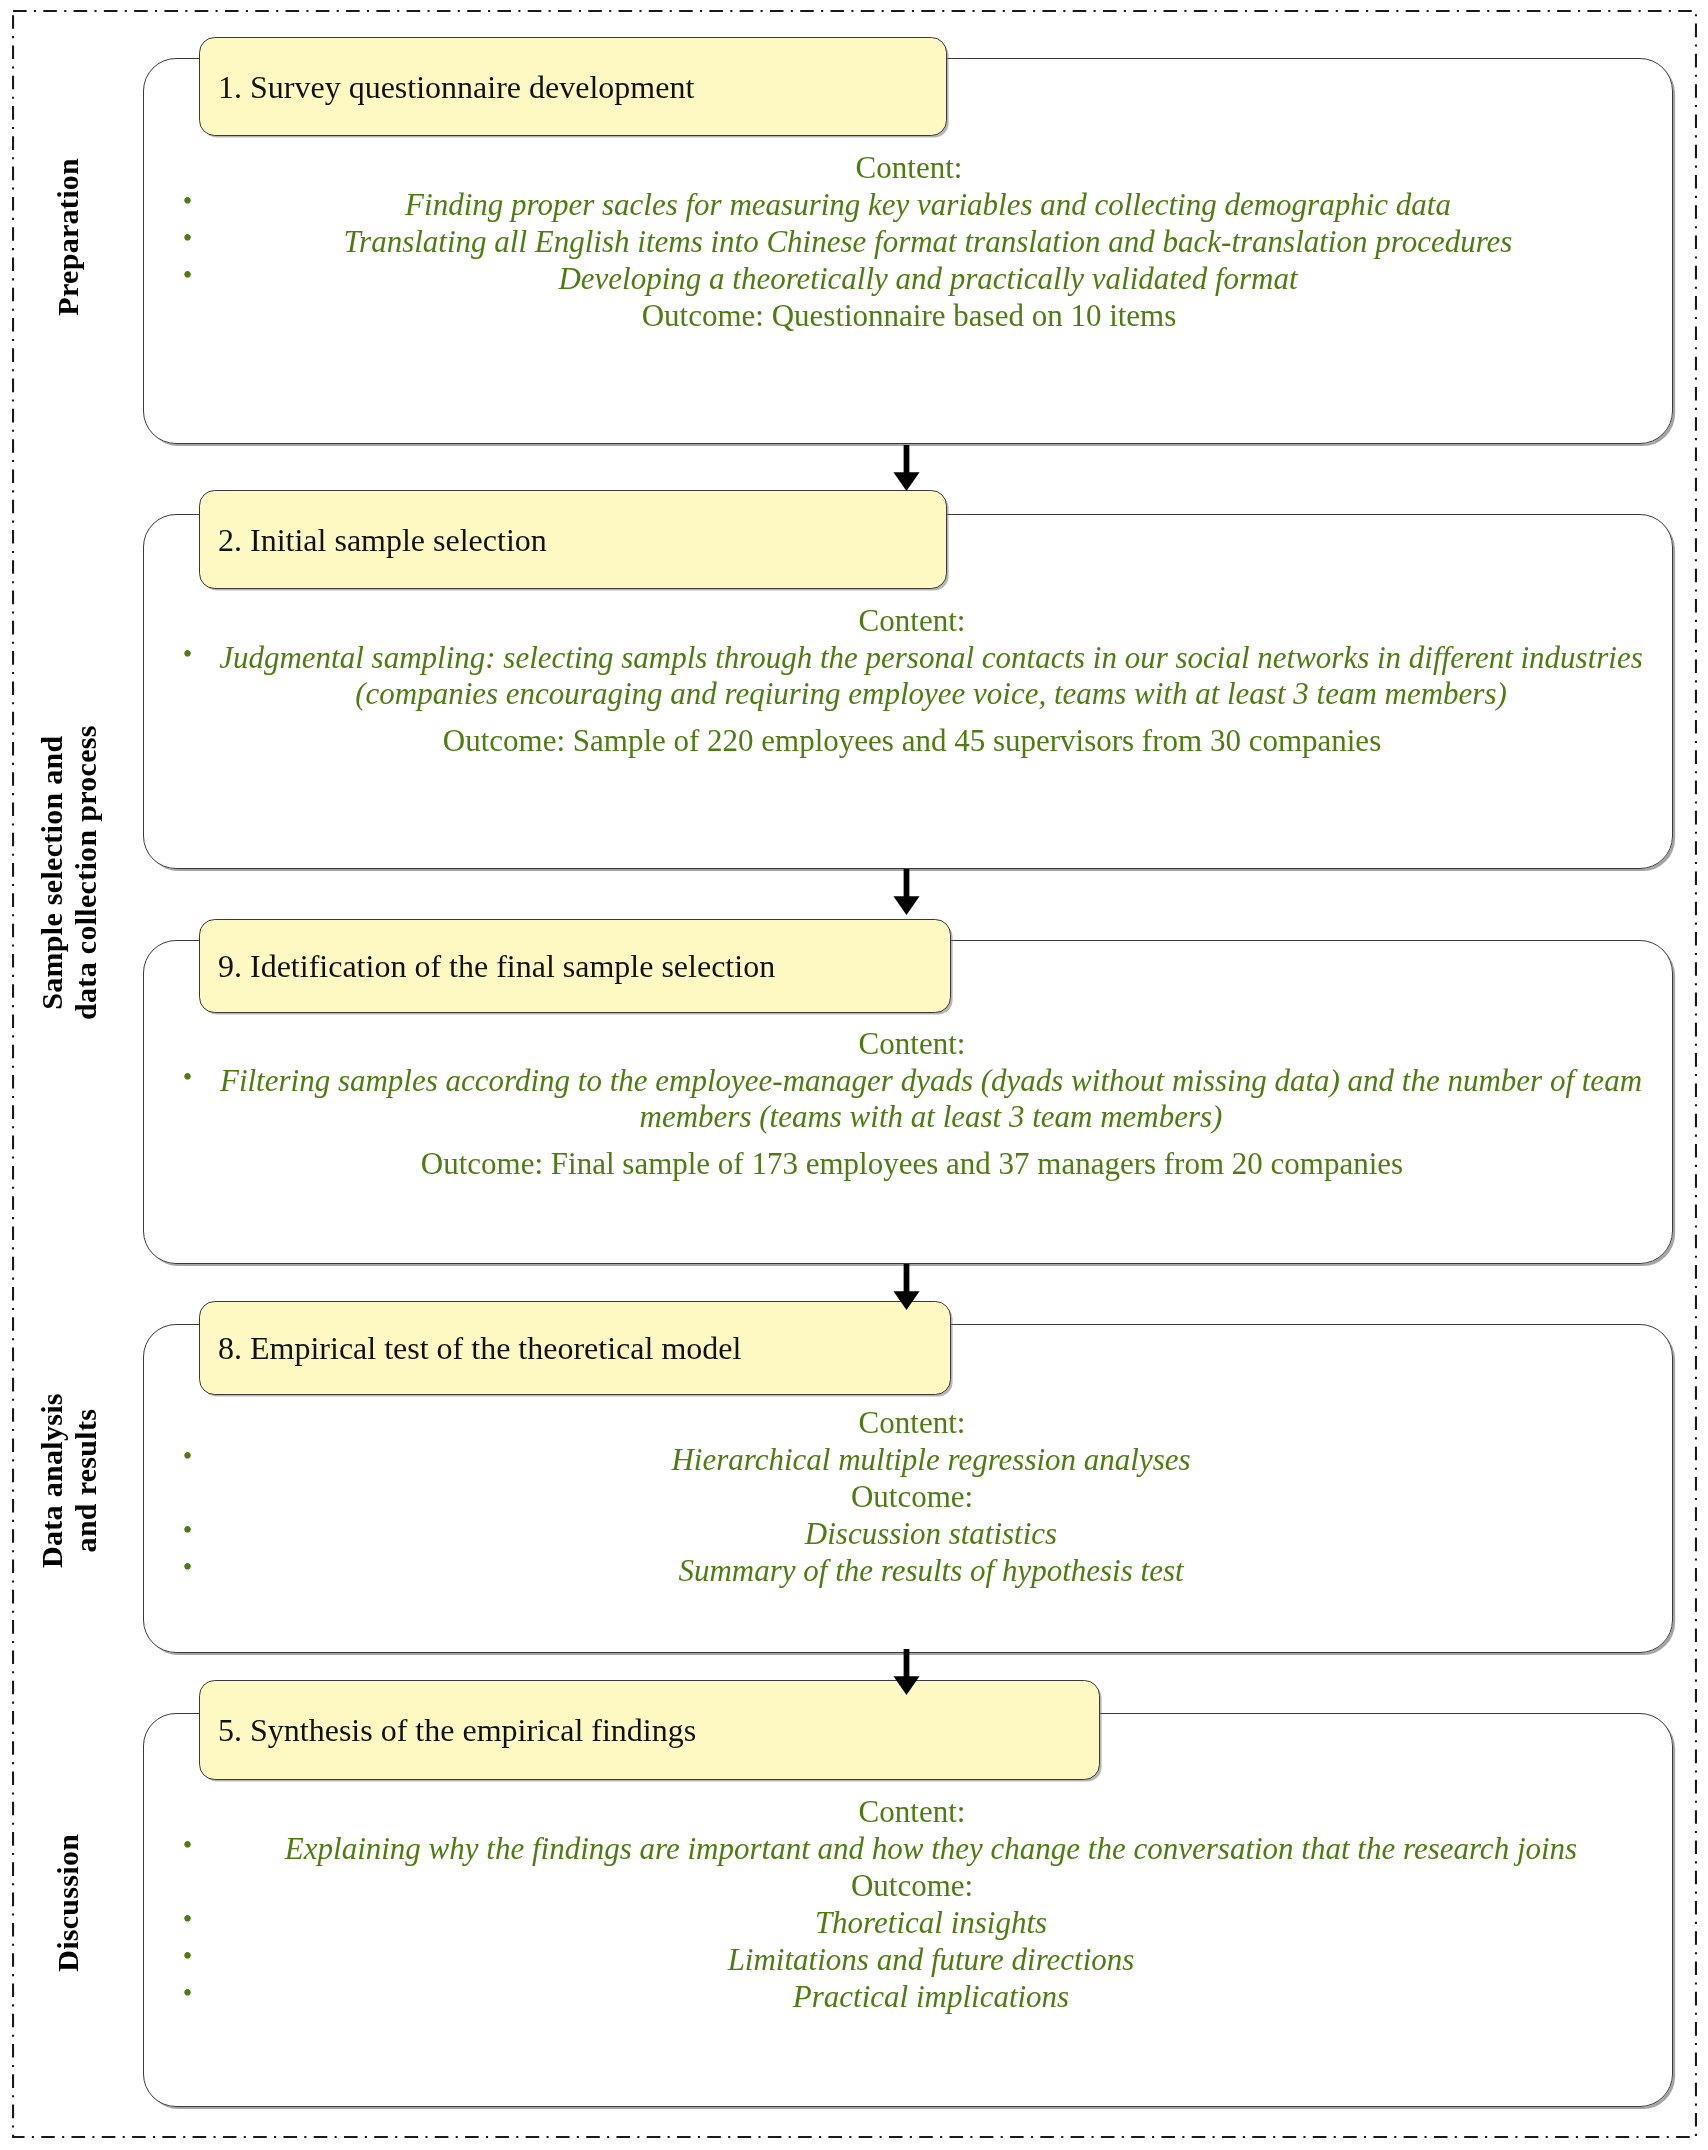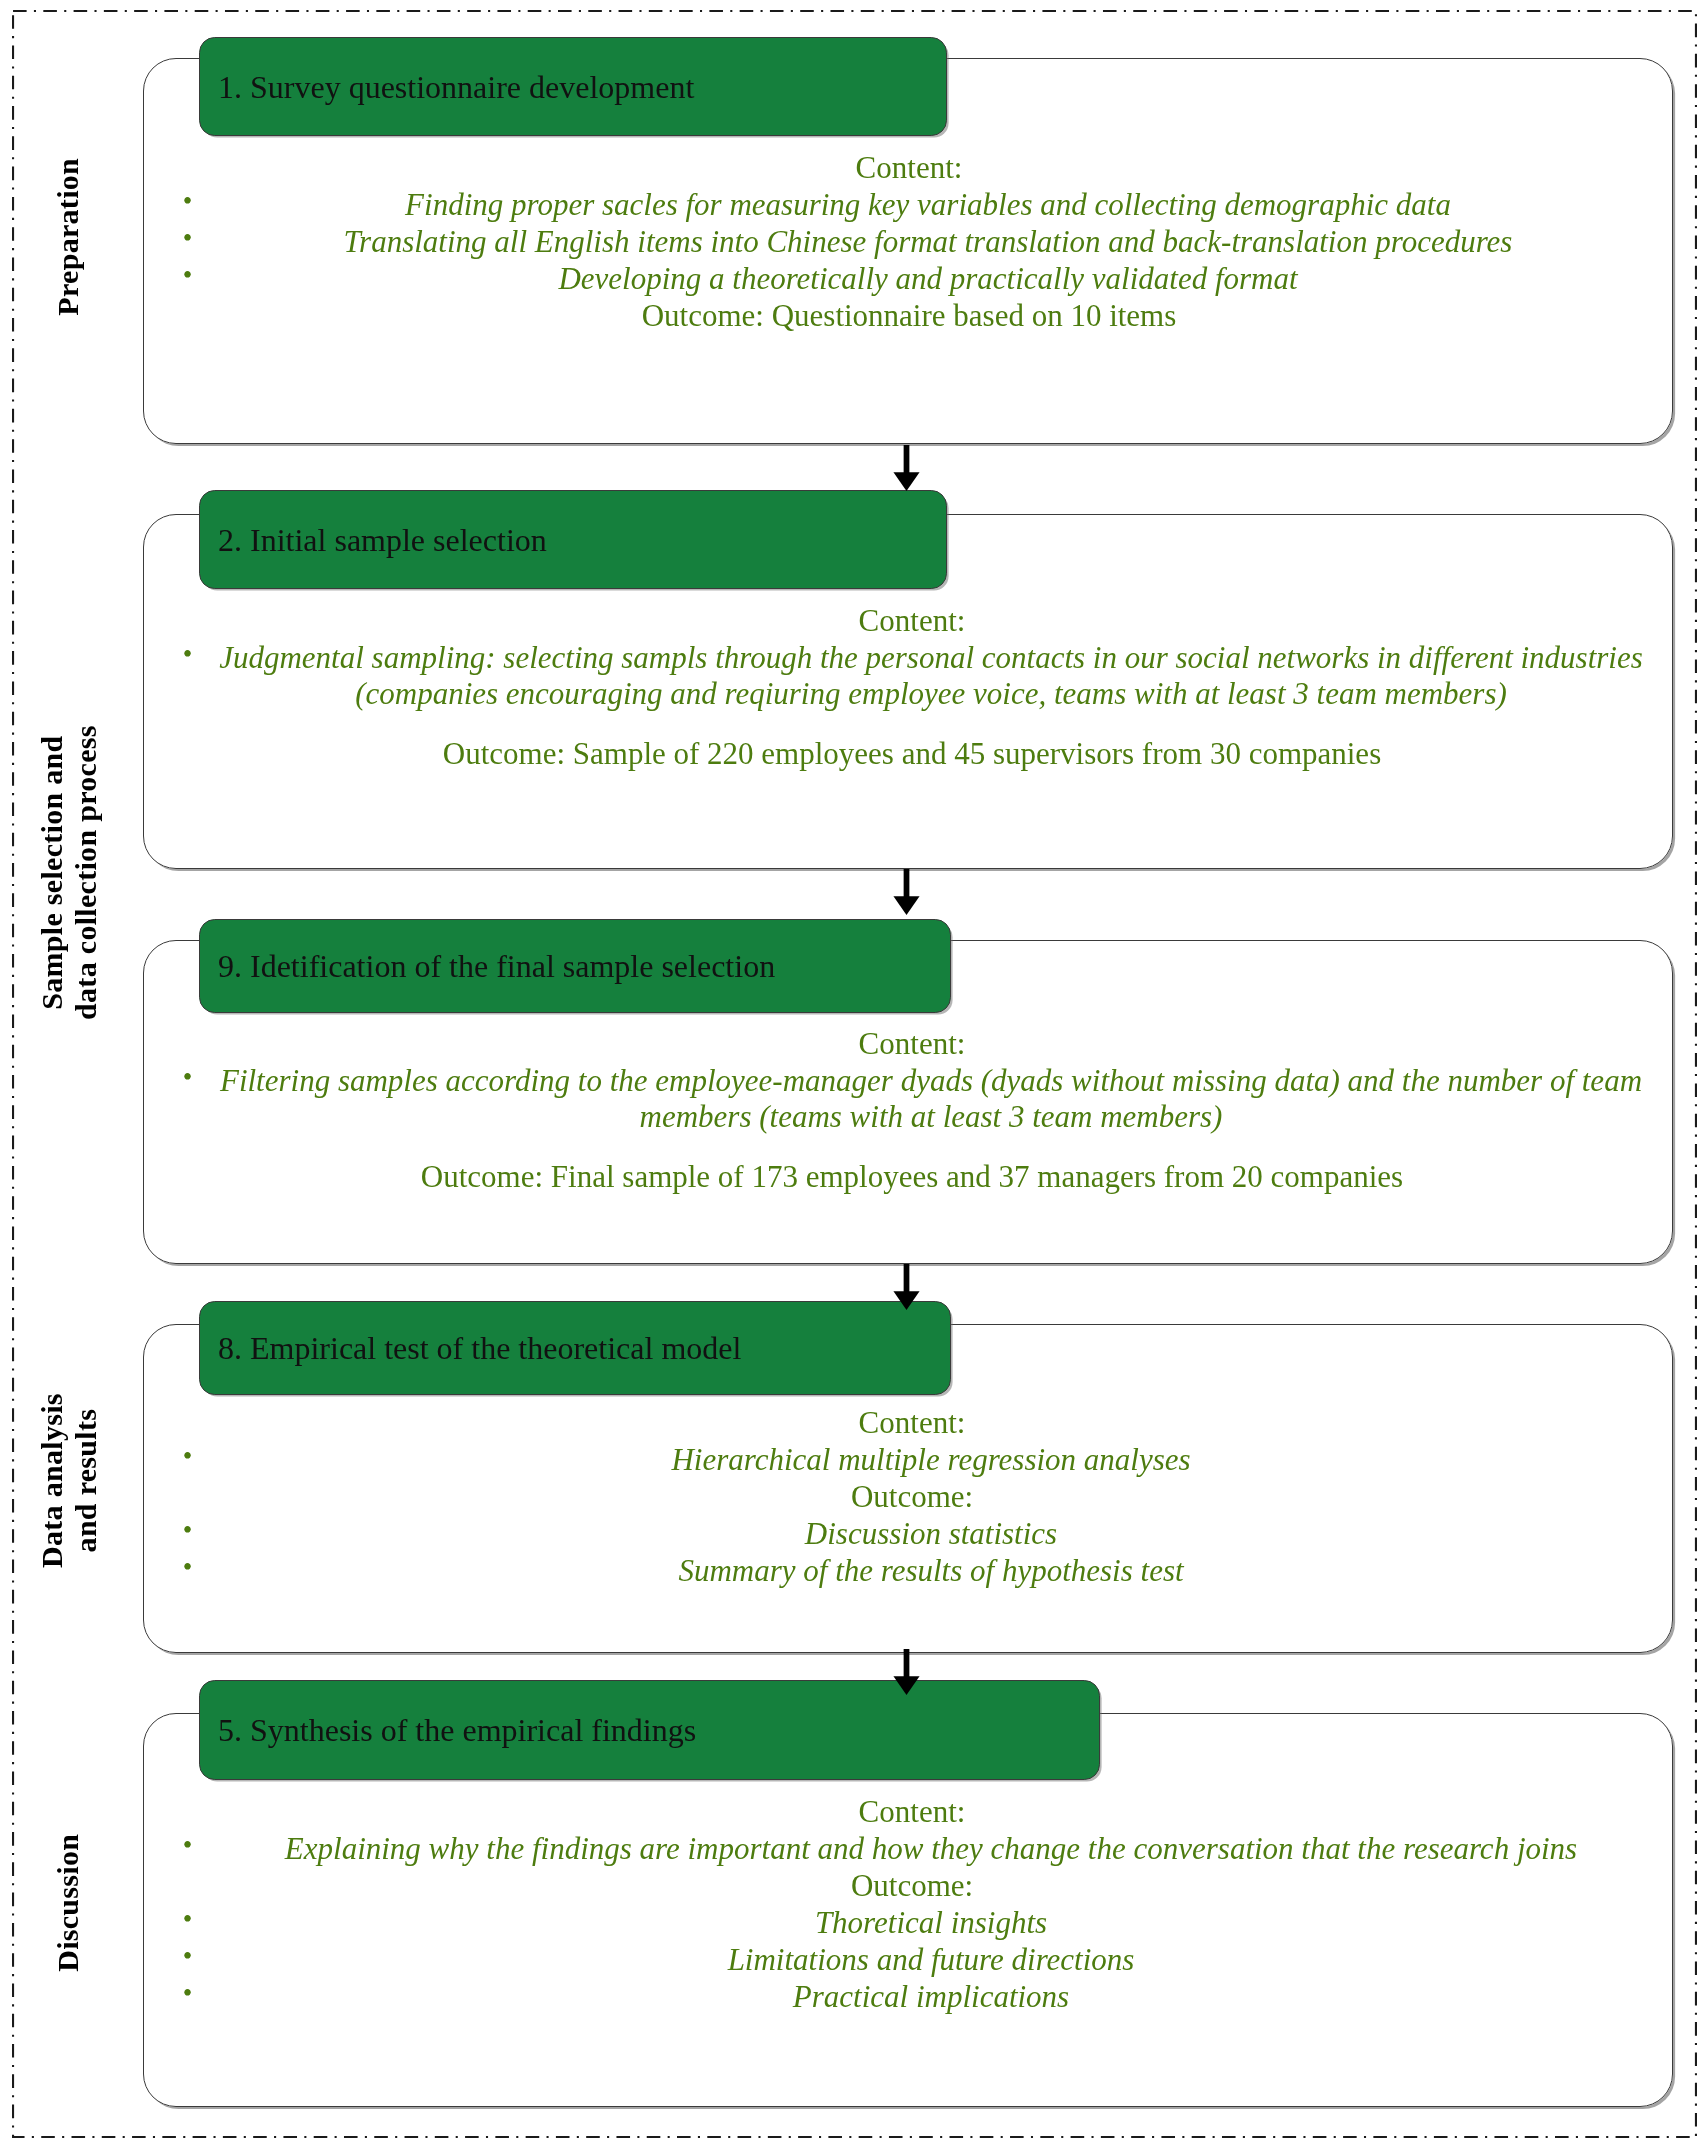--- a/index.html
+++ b/index.html
@@ -68,21 +68,21 @@
     box-shadow: 2.6px 2.6px 0 -0.5px rgba(90,90,90,0.55);
     pointer-events:none;
   }
 
   
   .step-title {
     position: absolute;
     box-sizing: border-box;
     border: 1.6px solid #3a3a3a;
     border-radius: 15.7px;
-    background: #15803d;
+    background: #fef9c3;
     display: flex;
     align-items: center;
     padding-left: 18px;
     z-index: 5;
     box-shadow: 2.6px 2.6px 0 -1px rgba(110,110,110,0.5);
   }
   .step-title span {
     font-size: 32px;
     color: #111111;
     white-space: nowrap;
@@ -118,21 +118,21 @@
   }
   ul.bullets li::before {
     content: "\2022";
     position: absolute;
     left: 9.4px;
     top: -1px;
     font-size: 27px;
     line-height: 1.16;
   }
   .tight li { margin-bottom: 0; }
-  .gap-top { margin-top: 24px; }
+  .gap-top { margin-top: 11px; }
 
   
   .arrow {
     position: absolute;
     z-index: 8;
   }
   .arrow svg { display:block; }
 </style>
 </head>
 <body>

